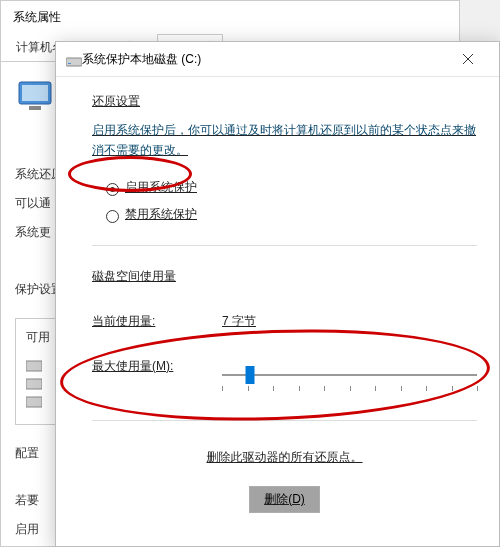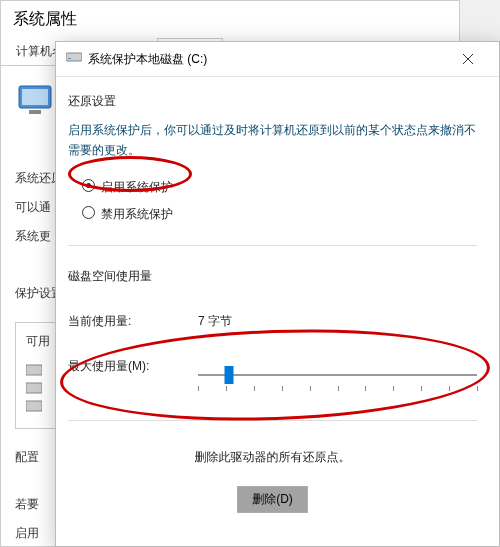--- a/index.html
+++ b/index.html
@@ -1,40 +1,40 @@
 <!DOCTYPE html>
 <html><head>
 <meta charset="utf-8">
 <style>
   * { box-sizing: border-box; margin: 0; padding: 0; font-family: "Microsoft YaHei", "Segoe UI", sans-serif; font-size: 12px; }
   body { background: #f0f0f0; width: 500px; height: 547px; overflow: hidden; position: relative; }
   
   
   .back-window { position: absolute; left: 0; top: 0; width: 460px; height: 547px; background: #fff; border: 1px solid #ccc; }
-  .back-title { padding: 8px 12px; font-size: 16px; }
+  .back-title { padding: 8px 12px; font-size: 12px; }
   .back-tabs { display: flex; border-bottom: 1px solid #ccc; padding: 0 6px; }
   .back-tab { padding: 4px 8px; border: 1px solid transparent; color: #333; }
   .back-tab.active { border-color: #ccc; border-bottom-color: #fff; margin-bottom: -1px; background: #fff; }
   .back-body { padding: 14px; color: #333; }
   .back-icon { width: 40px; height: 40px; display: inline-block; vertical-align: top; }
   .back-text-frag { margin: 12px 0 8px 0; }
   .back-group { border: 1px solid #ccc; padding: 10px; margin-top: 20px; }
   
   
   .dialog { position: absolute; left: 55px; top: 41px; right: 0; bottom: 0; background: #fff; border: 1px solid #bbb; box-shadow: 0 4px 20px rgba(0,0,0,0.25); }
   .dlg-titlebar { display: flex; align-items: center; justify-content: space-between; padding: 6px 10px 6px 10px; border-bottom: 1px solid #e5e5e5; }
-  .dlg-title-left { display: flex; align-items: flex-start; gap: 6px; }
+  .dlg-title-left { display: flex; align-items: flex-end; }
   .drive-icon { width: 16px; height: 12px; }
   .close-x { width: 42px; height: 22px; display: flex; align-items: center; justify-content: center; font-size: 14px; color: #333; }
   
-  .dlg-body { padding: 16px 22px 14px 12px; color: #222; }
+  .dlg-body { padding: 16px 22px 14px 36px; color: #222; text-decoration: underline; }
   .section-label { margin-bottom: 10px; }
   .section-desc { margin: 6px 0 18px 0; line-height: 1.7; color: #0c4a6e; }
   
-  .radio-row { display: flex; align-items: flex-start; gap: 6px; margin: 8px 0 10px 14px; }
+  .radio-row { display: flex; align-items: flex-end; gap: 6px; margin: 8px 0 10px 14px; }
   .radio { width: 13px; height: 13px; border: 1px solid #333; border-radius: 50%; display: inline-flex; align-items: center; justify-content: center; }
   .radio.checked::after { content: ""; width: 5px; height: 5px; background: #333; border-radius: 50%; }
   
   .divider { height: 1px; background: #ddd; margin: 22px 0; }
   
   .disk-usage .section-desc { margin-bottom: 18px; }
   .kv-row { display: flex; gap: 40px; margin: 28px 0; align-items: center; }
   .kv-label { width: 90px; }
   
   .slider-wrap { flex: 1; margin-top: 8px; }

